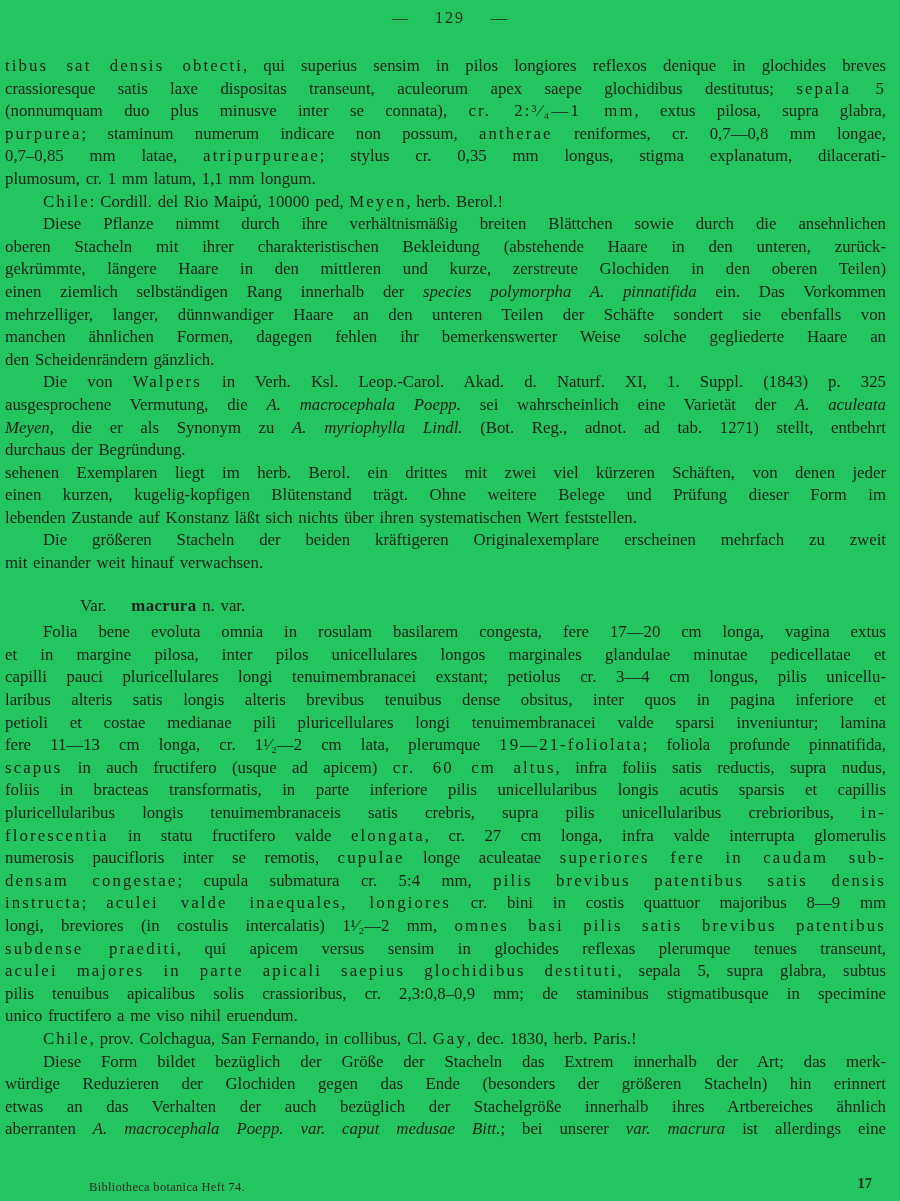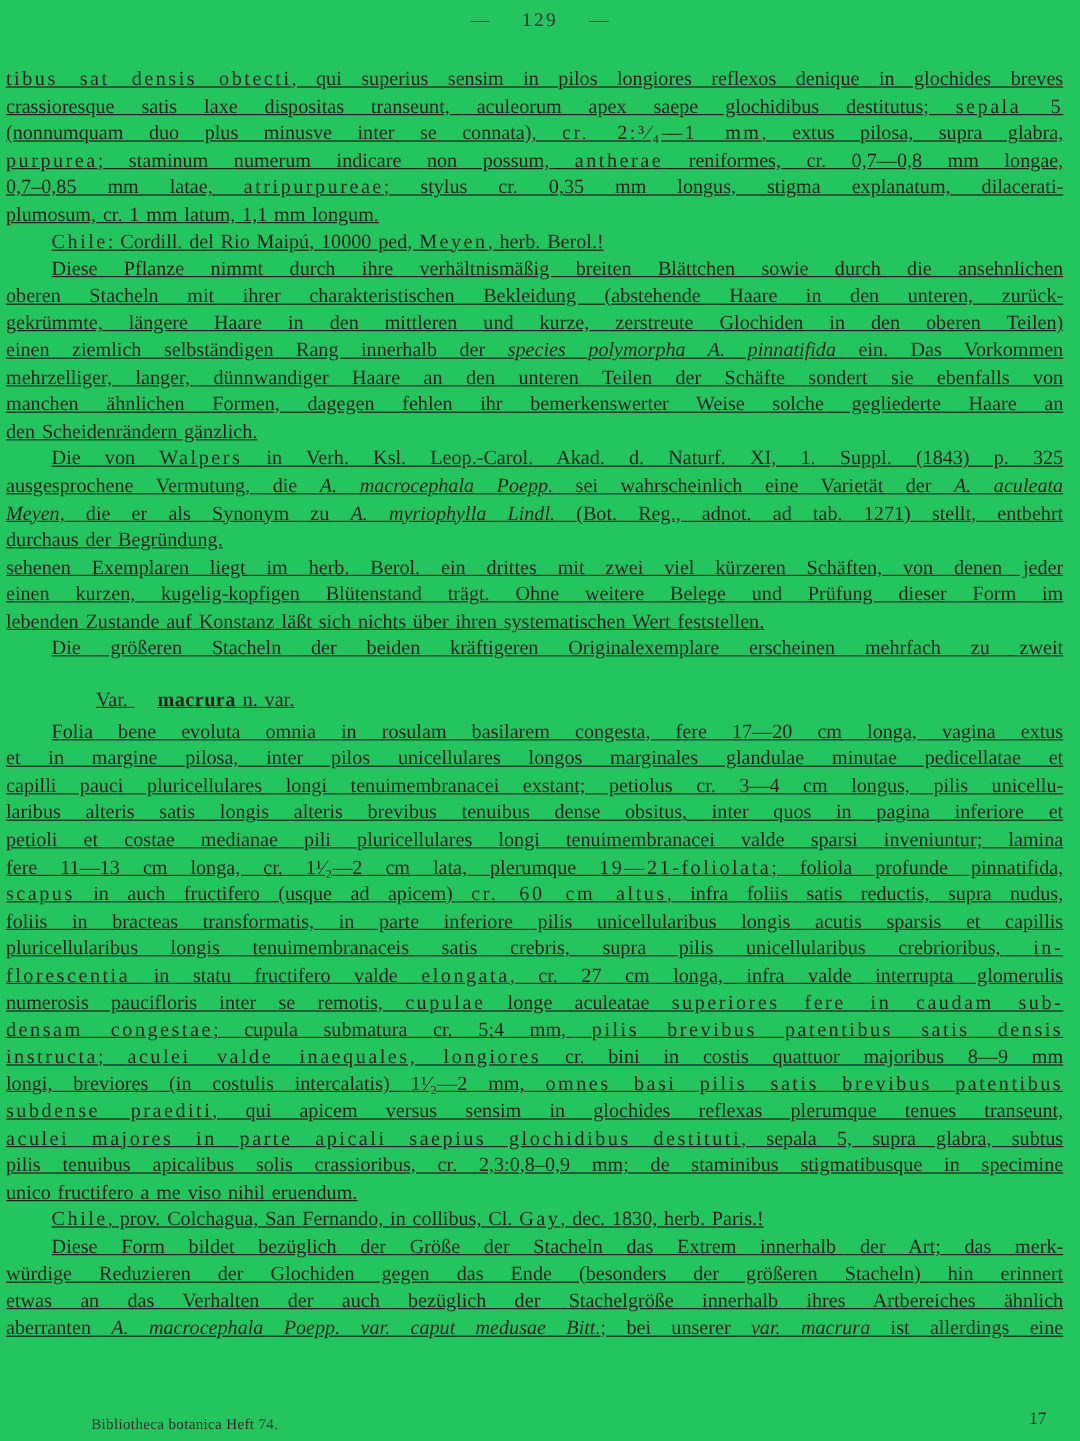--- a/index.html
+++ b/index.html
@@ -18,39 +18,38 @@
   .page-header .pg-num{letter-spacing:2px;}
   .text-block{
     margin:24px 14px 0 5px;
     font-size:16.8px;line-height:22.6px;
   }
   .line{
     text-align:justify;
     text-align-last:justify;
     word-spacing:1.5px;
     white-space:normal;
-    text-decoration:underline;
   }
   .line.last{text-align-last:left;}
   .line.indent{text-indent:38px;}
   .line.heading{
     text-align-last:left;text-indent:75px;
     margin-top:20px;margin-bottom:4px;
   }
   .spc{letter-spacing:2.1px;}
   .it{font-style:italic;}
   .bd{font-weight:bold;letter-spacing:0.4px;margin-left:19px;}
-  .page-footer{position:absolute;left:0;right:0;bottom:0;height:26px;text-align:center;}
+  .page-footer{position:absolute;left:13px;right:0;bottom:0;height:26px;text-align:center;}
   .foot-left{
     position:absolute;left:76px;bottom:6px;
     font-size:12.5px;color:#2a2a2a;letter-spacing:0.3px;
   }
   .foot-right{
     position:absolute;right:28px;bottom:9px;
-    font-size:14.5px;color:#2a2a2a;
+    font-size:14.5px;color:#2a2a2a;font-weight:bold;
   }
 </style>
 </head>
 <body>
 
 <div class="page">
 
   <div class="page-header">
     <span class="dash">—</span><span class="pg-num">129</span><span class="dash">—</span>
   </div>
@@ -71,20 +70,21 @@
       <div class="line"><span>manchen ähnlichen Formen, dagegen fehlen ihr bemerkenswerter Weise solche gegliederte Haare an</span></div>
       <div class="line last"><span>den Scheidenrändern gänzlich.</span></div>
       <div class="line indent"><span>Die von </span><span class="spc">Walpers</span><span> in Verh. Ksl. Leop.-Carol. Akad. d. Naturf. XI, 1. Suppl. (1843) p. 325</span></div>
       <div class="line"><span>ausgesprochene Vermutung, die </span><span class="it">A. macrocephala Poepp.</span><span> sei wahrscheinlich eine Varietät der </span><span class="it">A. aculeata</span></div>
       <div class="line"><span class="it">Meyen,</span><span> die er als Synonym zu </span><span class="it">A. myriophylla Lindl.</span><span> (Bot. Reg., adnot. ad tab. 1271) stellt, entbehrt</span></div>
       <div class="line last"><span>durchaus der Begründung.</span></div>
       <div class="line"><span>sehenen Exemplaren liegt im herb. Berol. ein drittes mit zwei viel kürzeren Schäften, von denen jeder</span></div>
       <div class="line"><span>einen kurzen, kugelig-kopfigen Blütenstand trägt.  Ohne weitere Belege und Prüfung dieser Form im</span></div>
       <div class="line last"><span>lebenden Zustande auf Konstanz läßt sich nichts über ihren systematischen Wert feststellen.</span></div>
       <div class="line indent"><span>Die größeren Stacheln der beiden kräftigeren Originalexemplare erscheinen mehrfach zu zweit</span></div>
+      <div class="line last"><span>mit einander weit hinauf verwachsen.</span></div>
       <div class="line last heading"><span>Var. </span><span class="bd">macrura</span><span> n. var.</span></div>
       <div class="line indent"><span>Folia bene evoluta omnia in rosulam basilarem congesta, fere 17—20 cm longa, vagina extus</span></div>
       <div class="line"><span>et in margine pilosa, inter pilos unicellulares longos marginales glandulae minutae pedicellatae et</span></div>
       <div class="line"><span>capilli pauci pluricellulares longi tenuimembranacei exstant; petiolus cr. 3—4 cm longus, pilis unicellu-</span></div>
       <div class="line"><span>laribus alteris satis longis alteris brevibus tenuibus dense obsitus, inter quos in pagina inferiore et</span></div>
       <div class="line"><span>petioli et costae medianae pili pluricellulares longi tenuimembranacei valde sparsi inveniuntur; lamina</span></div>
       <div class="line"><span>fere 11—13 cm longa, cr. 1¹⁄₂—2 cm lata, plerumque </span><span class="spc">19—21-foliolata</span><span>; foliola profunde pinnatifida,</span></div>
       <div class="line"><span class="spc">scapus</span><span> in auch fructifero (usque ad apicem) </span><span class="spc">cr. 60 cm altus</span><span>, infra foliis satis reductis, supra nudus,</span></div>
       <div class="line"><span>foliis in bracteas transformatis, in parte inferiore pilis unicellularibus longis acutis sparsis et capillis</span></div>
       <div class="line"><span>pluricellularibus longis tenuimembranaceis satis crebris, supra pilis unicellularibus crebrioribus, </span><span class="spc">in-</span></div>

